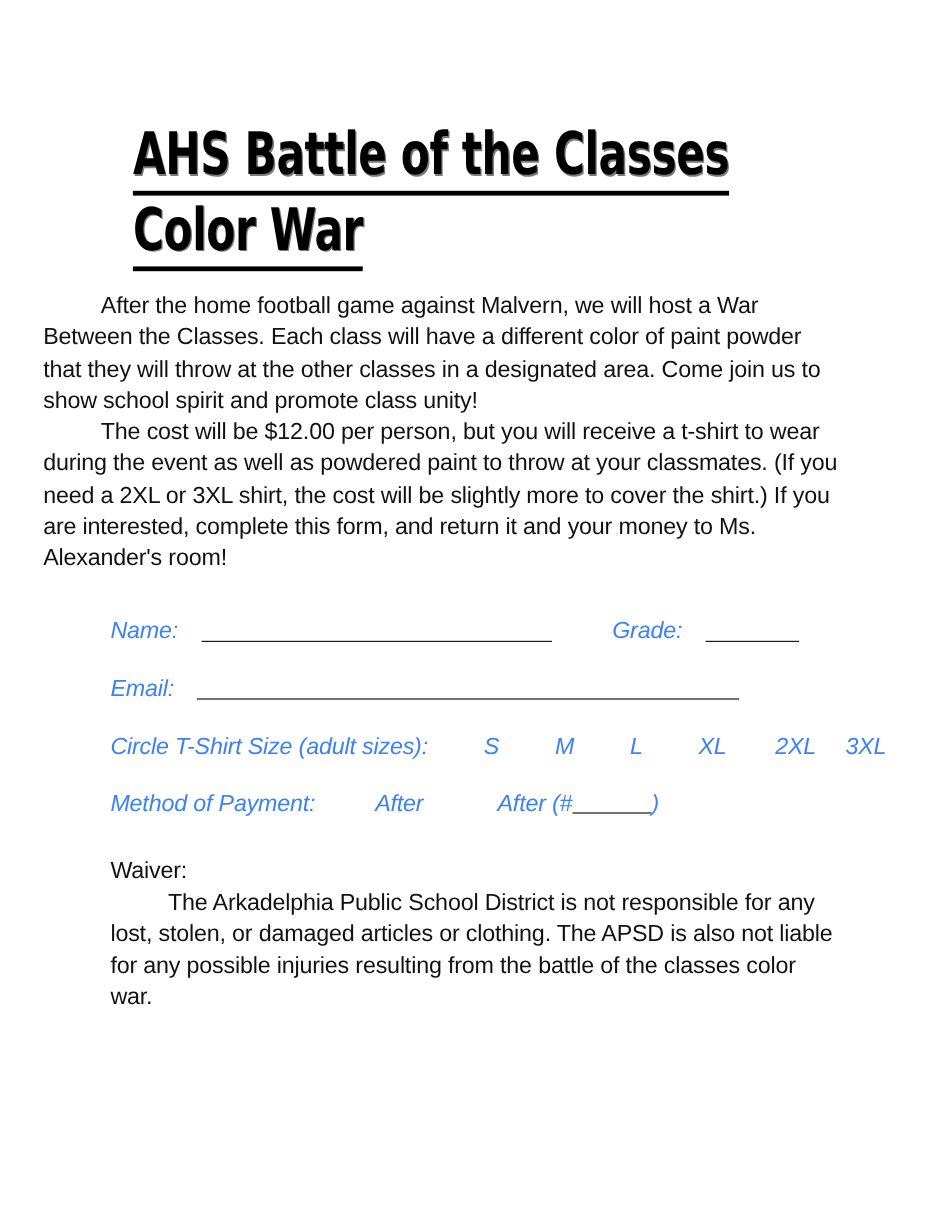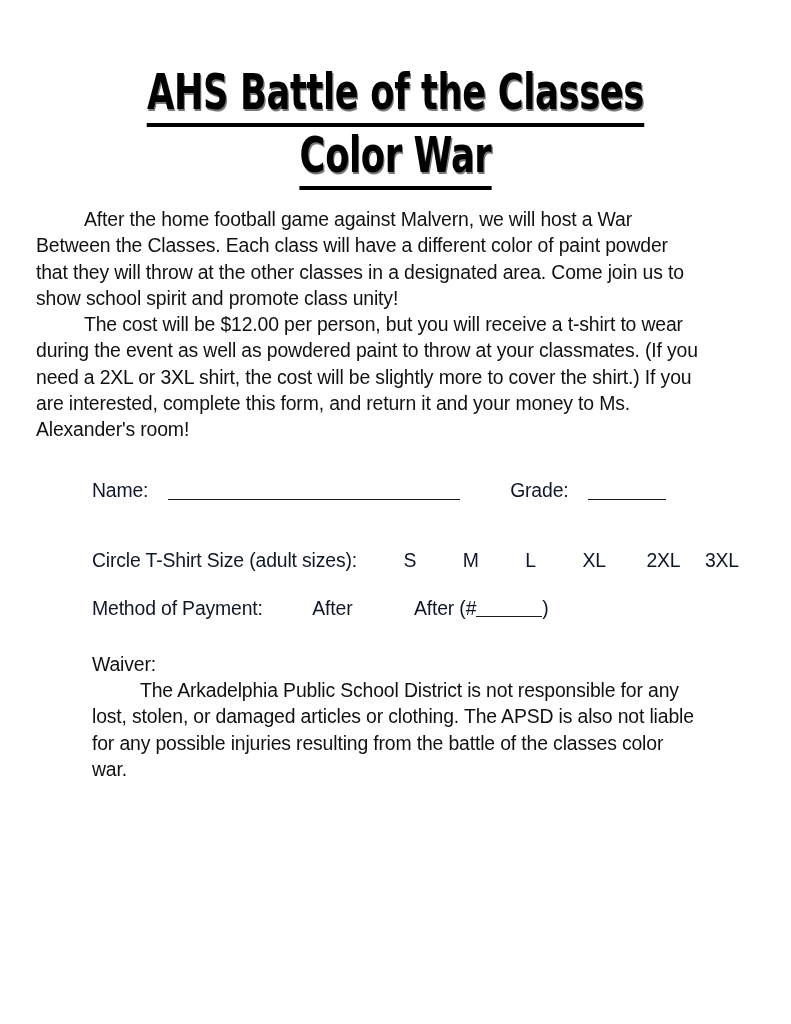--- a/index.html
+++ b/index.html
@@ -17,22 +17,21 @@
     position: relative;
     width: 791px;
     height: 1024px;
     background: #ffffff;
     overflow: hidden;
     box-sizing: border-box;
   }
 
   
   .title-block {
-    padding-top: 64px;
-    text-align: center;
+    padding-top: 100px;
   }
   .title-line {
     display: block;
     font-family: "DejaVu Sans", sans-serif;
     font-weight: 700;
     font-size: 49px;
     line-height: 58px;
     letter-spacing: -0.5px;
     color: #000000;
     transform: scaleX(0.72);
@@ -63,22 +62,23 @@
 
   
   .form-area {
     padding: 0 88px 0 92px;
   }
   .field-row {
     font-family: "Liberation Sans", sans-serif;
     font-size: 19.4px;
     line-height: 26px;
     letter-spacing: -0.15px;
-    color: #0f172a;
+    color: #3b82f6;
     white-space: nowrap;
+    font-style: italic;
   }
   .field-row .lbl { }
   .blank {
     display: inline-block;
     border-bottom: 1.6px solid #1a1a1a;
     vertical-align: -3px;
     height: 15px;
   }
   .blank-name   { width: 292px; }
   .blank-grade  { width: 78px; }
@@ -122,20 +122,24 @@
     <div class="field-row">
       <span class="lbl">Name:</span>
       <span class="gap-xs"></span><span class="blank blank-name"></span>
       <span class="gap-md"></span>
       <span class="lbl">Grade:</span>
       <span class="gap-xs"></span><span class="blank blank-grade"></span>
     </div>
 
     <div class="sp-22"></div>
 
+    <div class="field-row">
+      <span class="lbl">Email:</span>
+      <span class="gap-xs"></span><span class="blank blank-email"></span>
+    </div>
 
     <div class="sp-22"></div>
 
     <div class="field-row">
       <span class="lbl">Circle T-Shirt Size (adult sizes):</span>
       <span class="size-gap-a"></span>
       <span class="size-opt">S</span>
       <span class="size-gap-a"></span>
       <span class="size-opt">M</span>
       <span class="size-gap-a"></span>

